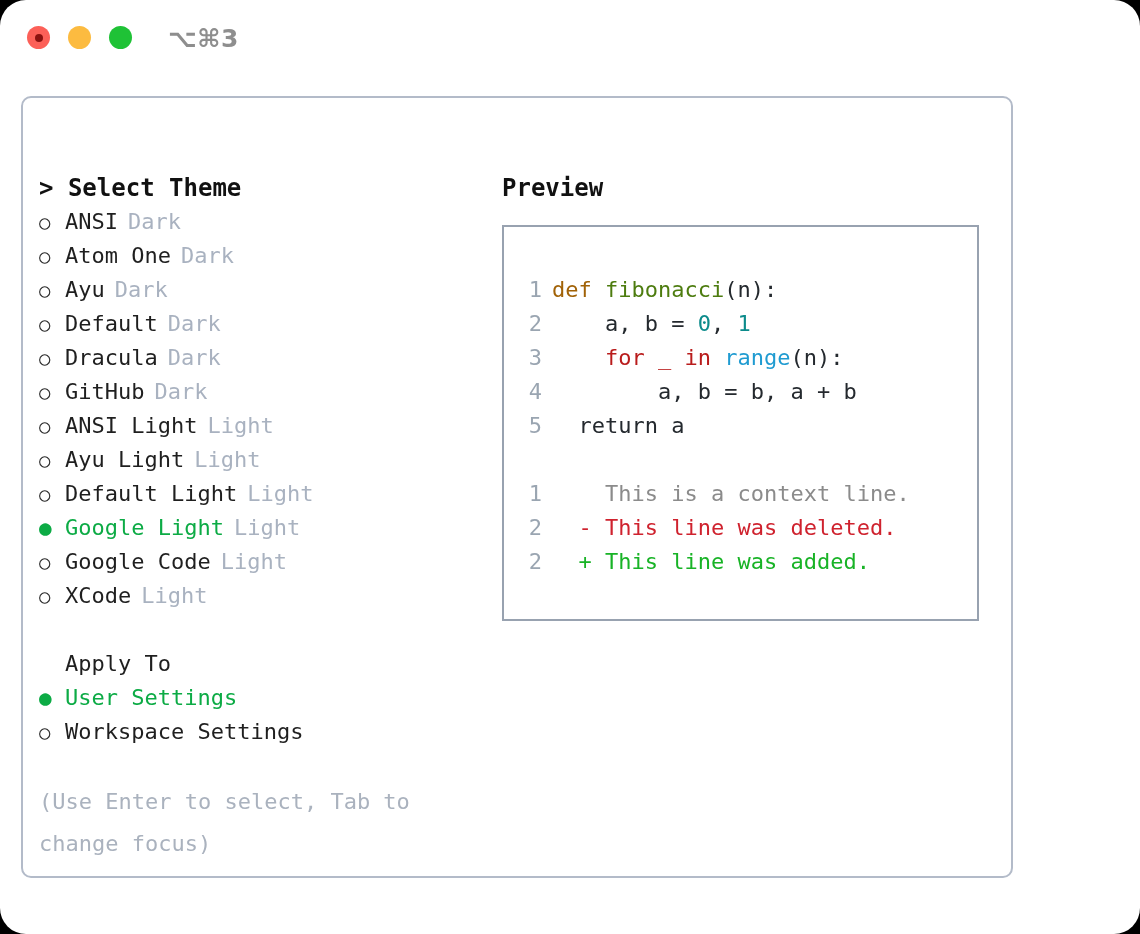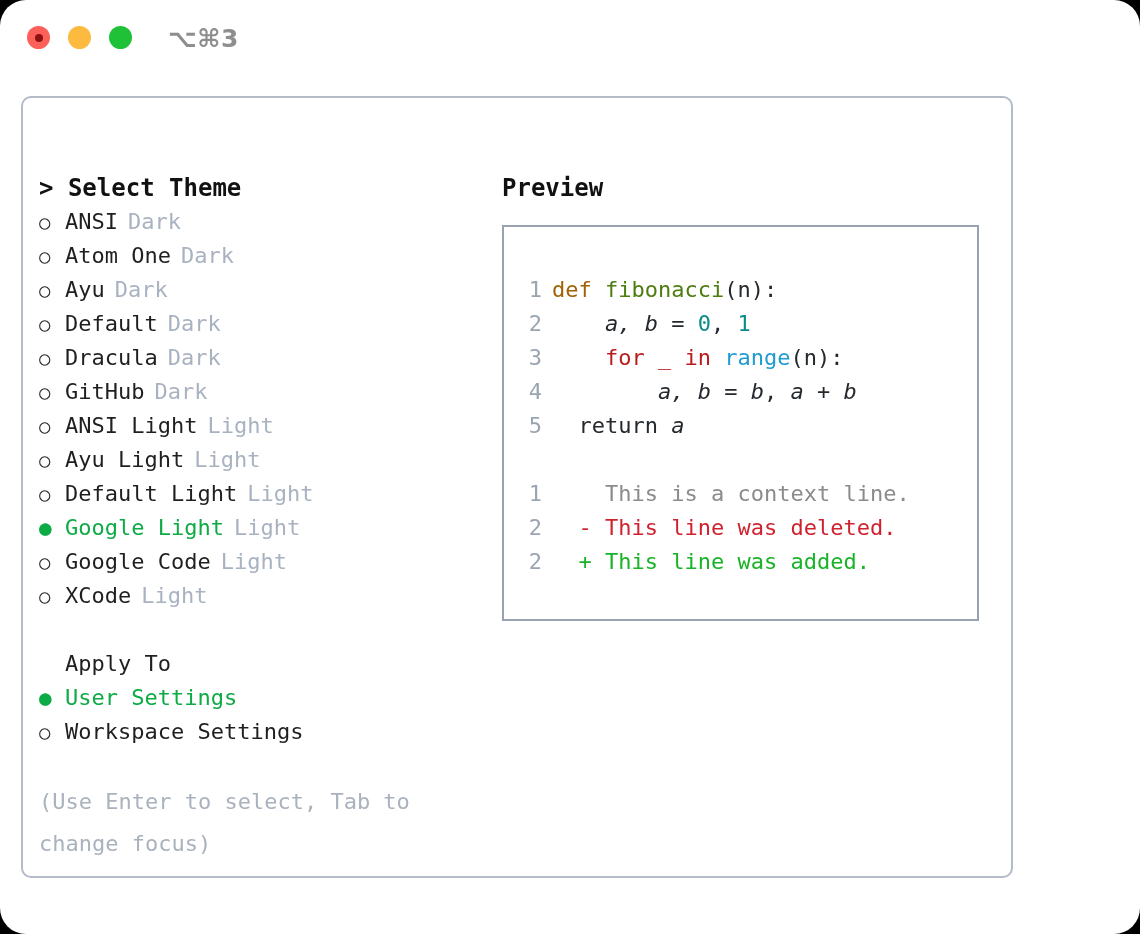--- a/index.html
+++ b/index.html
@@ -174,21 +174,21 @@
     color: #9aa5b1;
     margin-right: 10px;
   }
   .ctext { color: #24292e; }
 
   .tok-def   { color: #a16207; }
   .tok-fn    { color: #4d7c0f; }
   .tok-num   { color: #0c8b8b; }
   .tok-kw    { color: #b91c1c; }
   .tok-call  { color: #1f9bd1; }
-  .tok-var   { font-style: italic; color: #24292e; }
+  .tok-var   { color: #24292e; }
 
   .blank-line { height: 34px; }
 
   .diff-ctx { color: #8b8b8b; }
   .diff-del { color: #cf222e; }
   .diff-add { color: #18b326; }
 </style>
 </head>
 <body>
 

